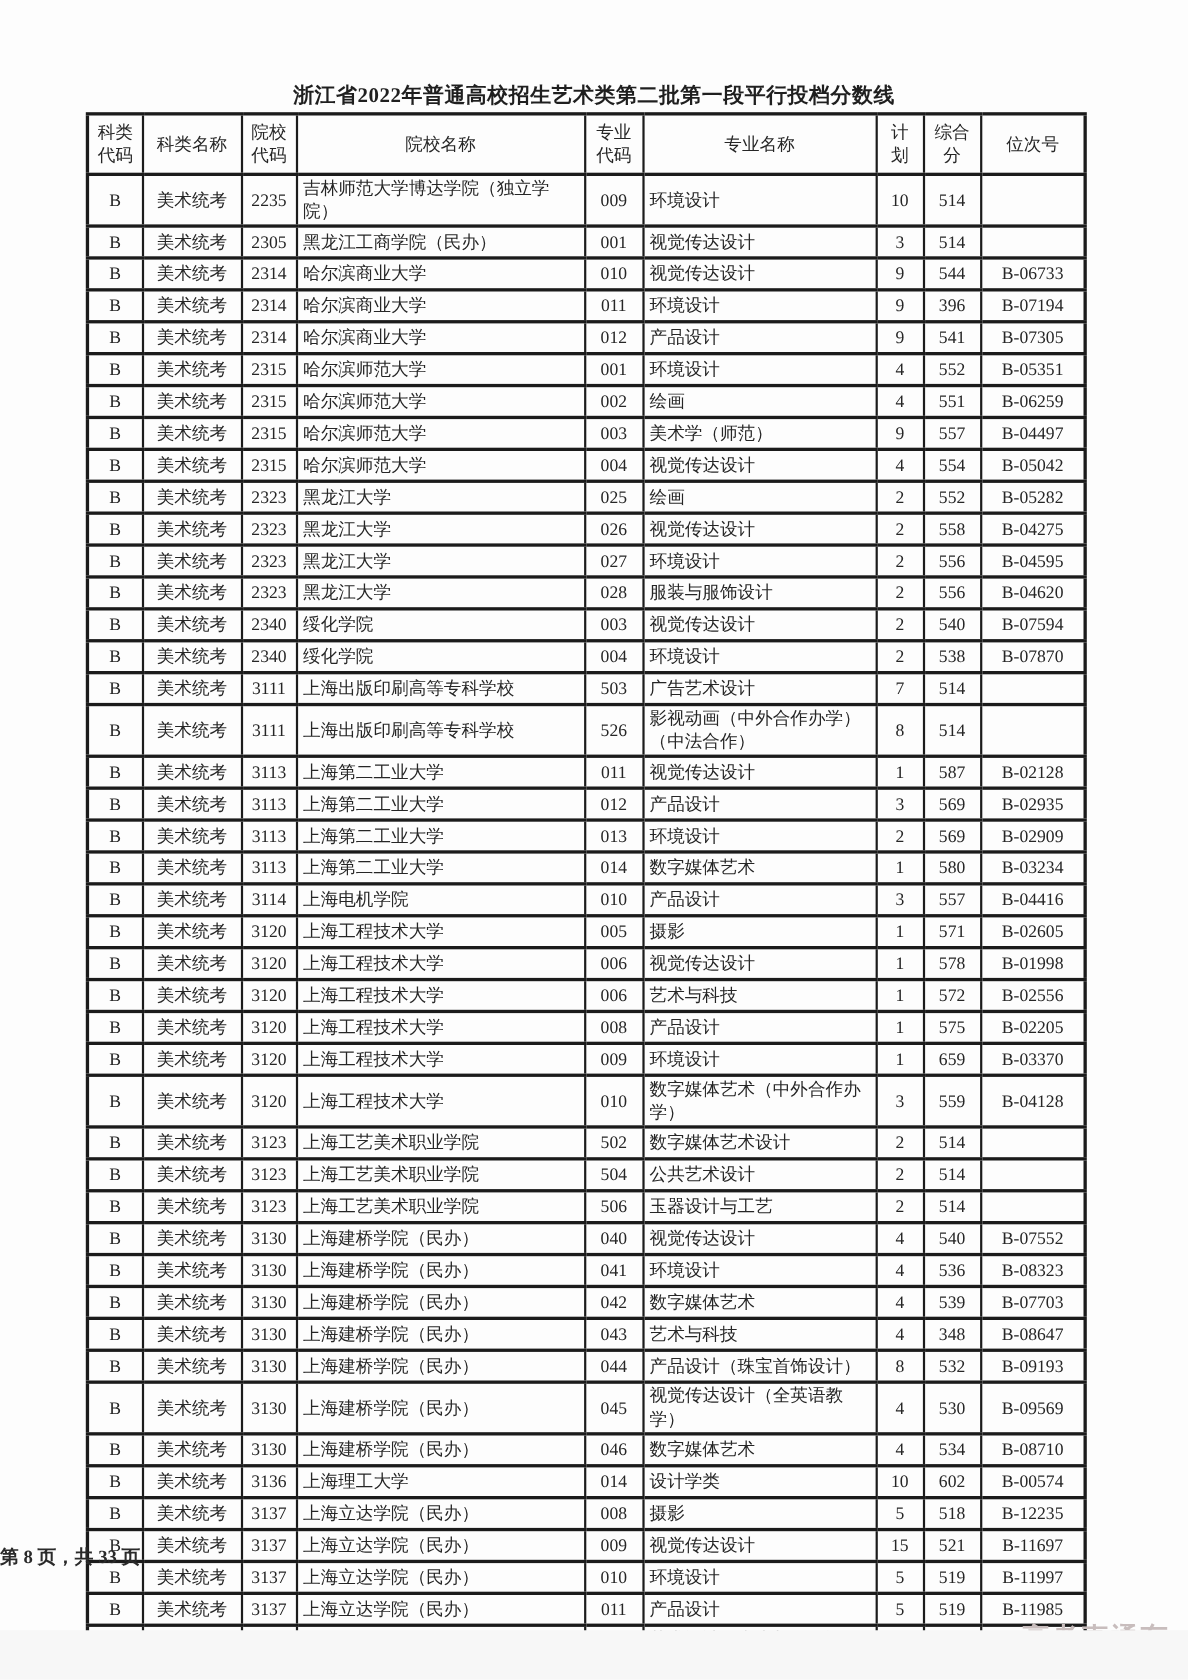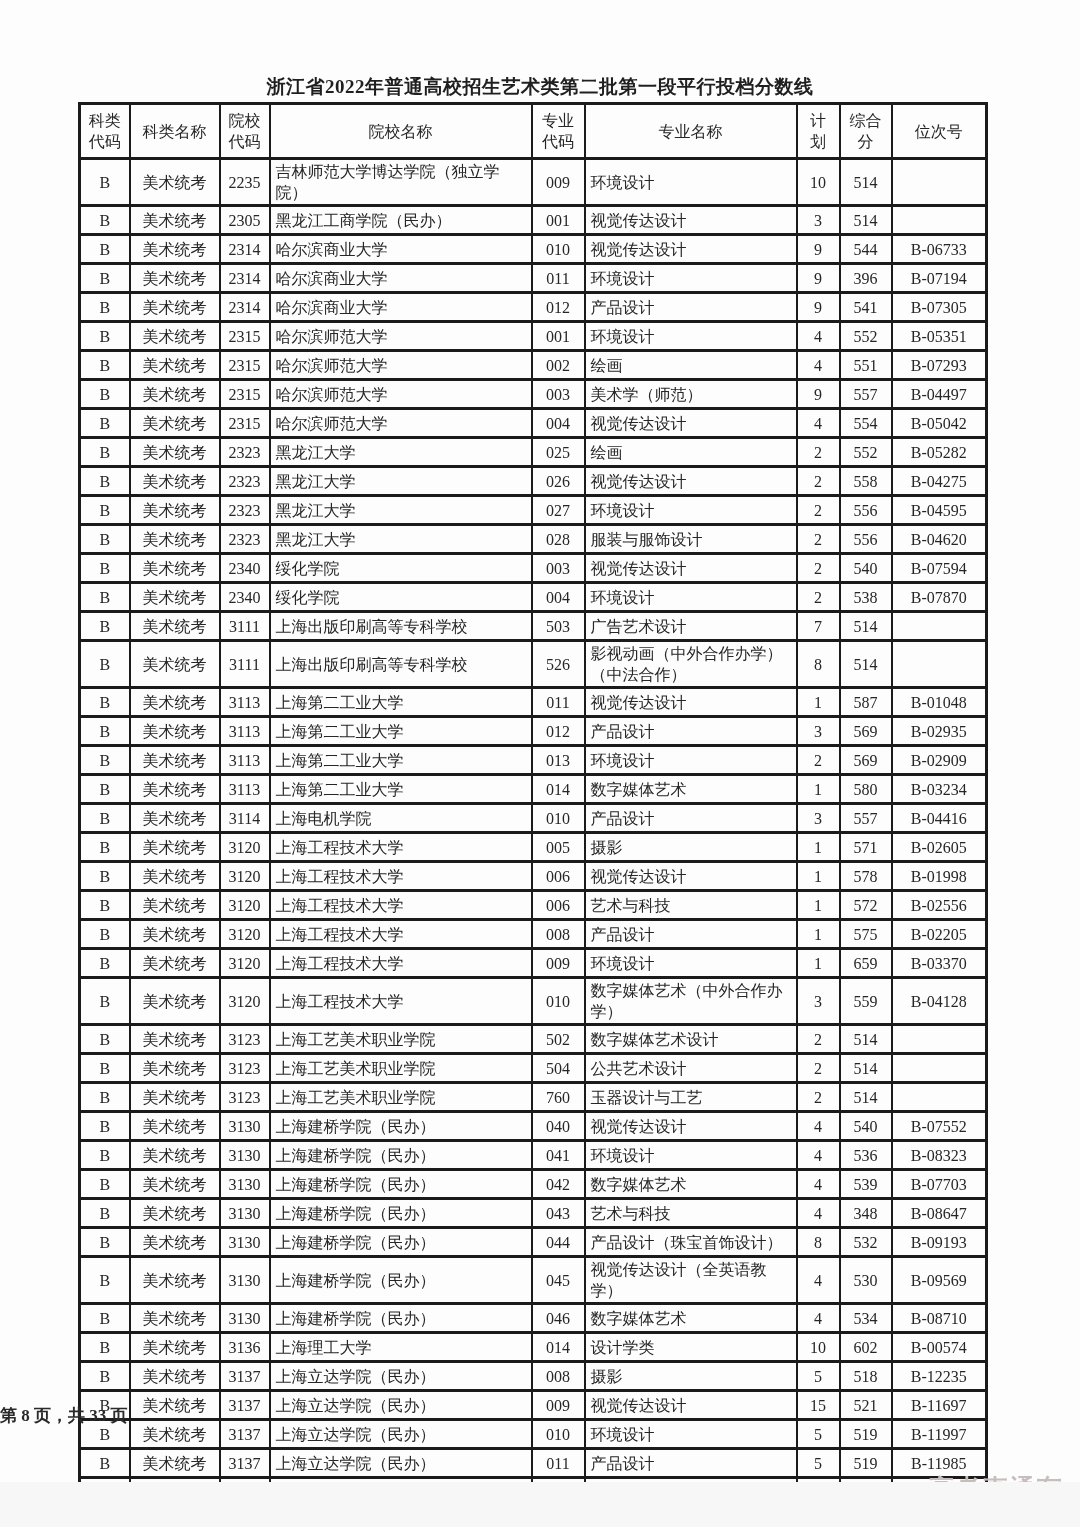--- a/index.html
+++ b/index.html
@@ -185,21 +185,21 @@
 
   <tr>
     <td>B</td>
     <td>美术统考</td>
     <td>2315</td>
     <td class="left">哈尔滨师范大学</td>
     <td>002</td>
     <td class="left">绘画</td>
     <td>4</td>
     <td>551</td>
-    <td>B-07293</td>
+    <td>B-06259</td>
   </tr>
 
   <tr>
     <td>B</td>
     <td>美术统考</td>
     <td>2315</td>
     <td class="left">哈尔滨师范大学</td>
     <td>003</td>
     <td class="left">美术学（师范）</td>
     <td>9</td>
@@ -317,21 +317,21 @@
 
   <tr>
     <td>B</td>
     <td>美术统考</td>
     <td>3113</td>
     <td class="left">上海第二工业大学</td>
     <td>011</td>
     <td class="left">视觉传达设计</td>
     <td>1</td>
     <td>587</td>
-    <td>B-01048</td>
+    <td>B-02128</td>
   </tr>
 
   <tr>
     <td>B</td>
     <td>美术统考</td>
     <td>3113</td>
     <td class="left">上海第二工业大学</td>
     <td>012</td>
     <td class="left">产品设计</td>
     <td>3</td>
@@ -469,21 +469,21 @@
     <td>2</td>
     <td>514</td>
     <td></td>
   </tr>
 
   <tr>
     <td>B</td>
     <td>美术统考</td>
     <td>3123</td>
     <td class="left">上海工艺美术职业学院</td>
-    <td>760</td>
+    <td>506</td>
     <td class="left">玉器设计与工艺</td>
     <td>2</td>
     <td>514</td>
     <td></td>
   </tr>
 
   <tr>
     <td>B</td>
     <td>美术统考</td>
     <td>3130</td>

